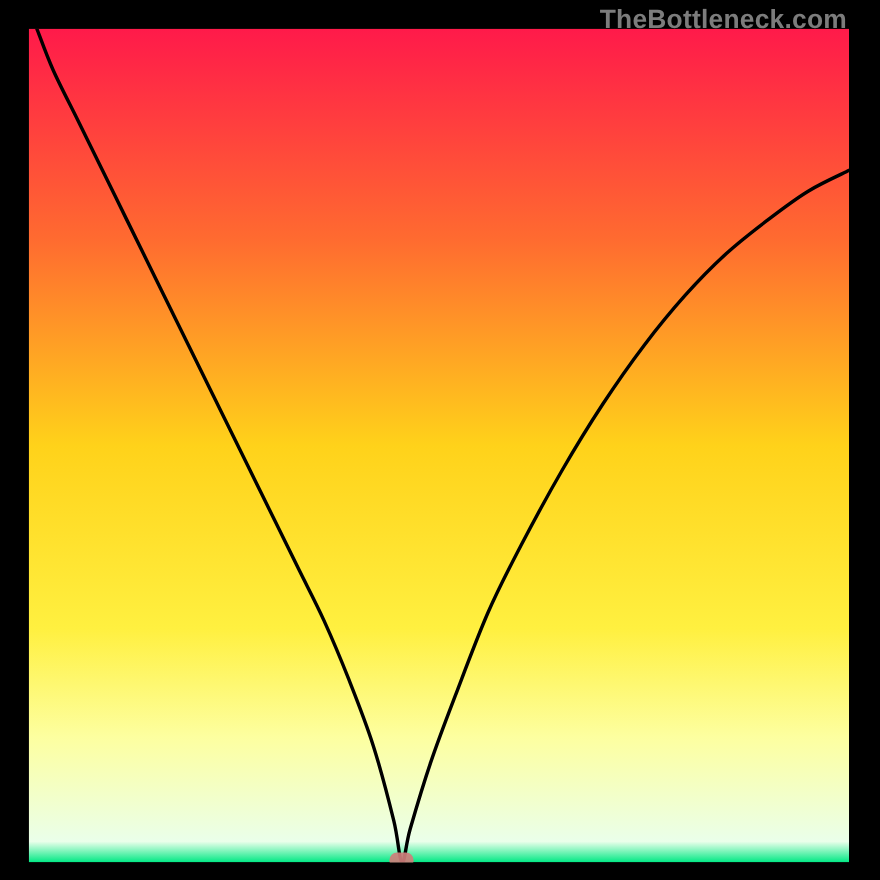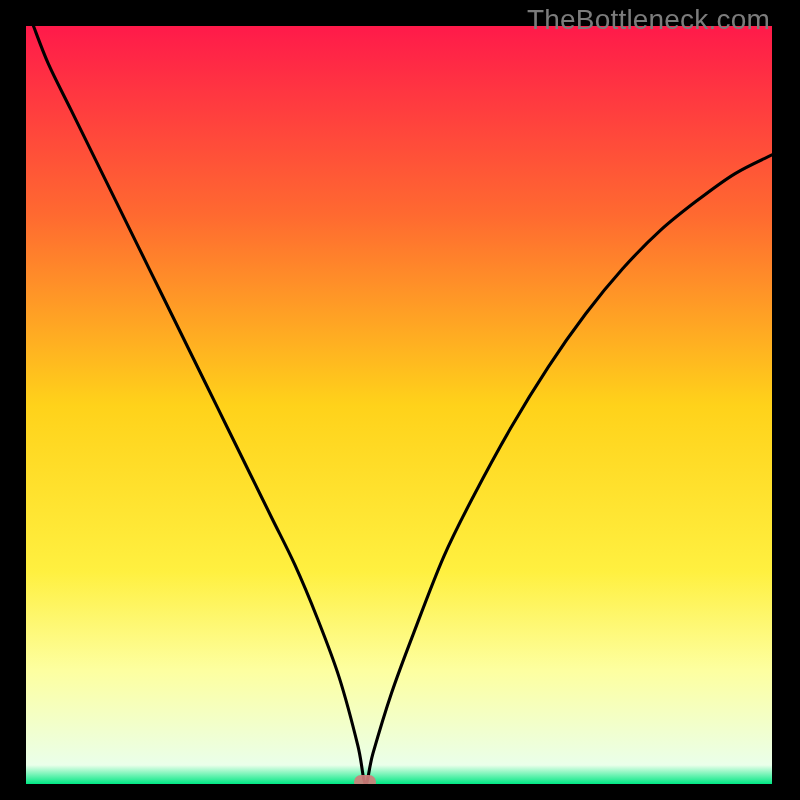--- a/index.html
+++ b/index.html
@@ -46,22 +46,22 @@
     border-radius: 7px;
     background: #cf7e7b;
     opacity: 0.92;
     transform: translate(-50%, -50%);
   }
   .watermark {
     position: absolute;
     top: 4px;
     right: 30px;
     color: #7c7c7c;
-    font-size: 28px;
-    font-weight: 400;
+    font-size: 24px;
+    font-weight: 700;
     letter-spacing: 0.2px;
     user-select: none;
   }
 </style>
 </head>
 <body>
 
 <div class="frame">
   <div class="plot-area">
 

